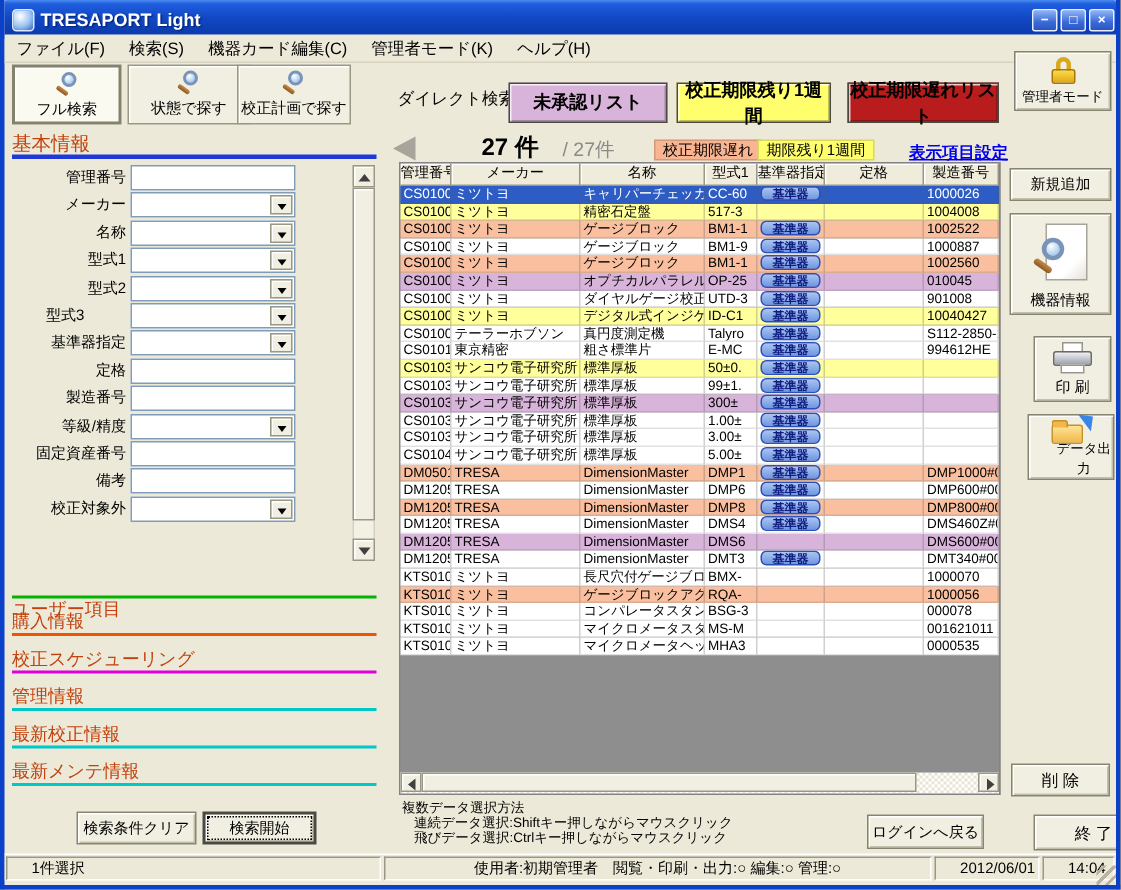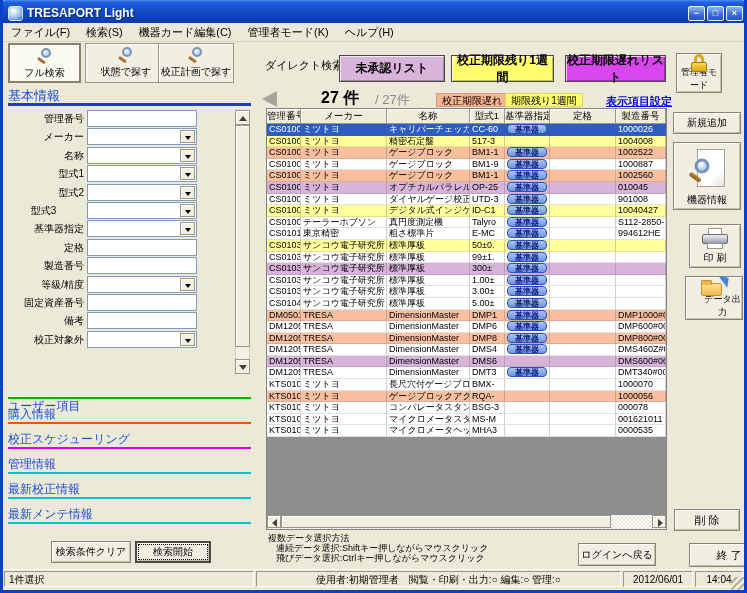--- a/index.html
+++ b/index.html
@@ -22,21 +22,21 @@
   .link{color:#0000ee;text-decoration:underline;font-size:11px;font-weight:bold;}
   
   .search-tab{position:absolute;top:43px;height:40px;background:#f1efe2;border:1px solid #9a9884;box-shadow:inset 1px 1px 0 #fff;font-size:10px;text-align:center;padding-top:2px;}
   .search-tab.active{background:#fbfaf0;border:2px solid #84826c;}
   .tab-label{display:block;font-size:10px;margin-top:1px;}
   .mag-icon{position:relative;width:18px;height:17px;margin:1px auto 0;}
   .mag-icon .lens{position:absolute;left:5px;top:0;width:10px;height:10px;border:2px solid #7a93b8;border-radius:50%;
     background:radial-gradient(circle at 35% 30%,#ffffff,#bcd8f2 55%,#8fb6e4);}
   .mag-icon .handle{position:absolute;left:1px;top:11px;width:9px;height:3px;background:linear-gradient(#c8894a,#8a5a20);transform:rotate(35deg);border-radius:2px;}
   
-  .sec-head{position:absolute;left:5px;font-size:12px;color:#1d4ed8;}
+  .sec-head{position:absolute;left:5px;font-size:12px;color:#c2410c;}
   .sec-line{position:absolute;left:5px;width:243px;height:2px;}
   .form-label{position:absolute;left:0;width:81px;text-align:right;font-size:10px;line-height:17px;color:#000;}
   .fld{position:absolute;left:84px;width:110px;height:17px;background:#fff;border:1px solid #7f9db9;}
   .combo-arr{position:absolute;right:1px;top:1px;width:15px;height:13px;background:#f1efe2;border:1px solid #9a9884;box-shadow:inset 1px 1px 0 #fff;}
   .combo-arr::after{content:'';position:absolute;left:4px;top:5px;border-left:3px solid transparent;border-right:3px solid transparent;border-top:4px solid #000;}
   
   .sb{position:absolute;background:#f3f1e4;border:1px solid #d4d0be;}
   .sb-btn{position:absolute;width:15px;height:15px;background:#f1efe2;border:1px solid #9a9884;box-shadow:inset 1px 1px 0 #fff;}
   .sb-thumb{position:absolute;background:#f1efe2;border:1px solid #9a9884;box-shadow:inset 1px 1px 0 #fff;}
   .tri-up::after{content:'';position:absolute;left:3px;top:5px;border-left:4px solid transparent;border-right:4px solid transparent;border-bottom:5px solid #404040;}
@@ -75,21 +75,21 @@
   .printer-icon .paper{position:absolute;left:7px;top:0;width:14px;height:7px;background:#fff;border:1px solid #99958a;}
   .printer-icon .pbody{position:absolute;left:1px;top:6px;width:26px;height:10px;background:linear-gradient(#eef0f4,#9aa0ae);border:1px solid #6a6a66;border-radius:2px;}
   .printer-icon .pout{position:absolute;left:6px;top:15px;width:16px;height:6px;background:#fff;border:1px solid #99958a;}
   .export-icon{position:relative;width:28px;height:21px;margin:0 auto;}
   .export-icon .folder{position:absolute;left:1px;top:6px;width:21px;height:13px;background:linear-gradient(#ffe396,#f0b84a);border:1px solid #c8922a;border-radius:2px;}
   .export-icon .folder::before{content:'';position:absolute;left:-1px;top:-4px;width:9px;height:4px;background:#f0b84a;border:1px solid #c8922a;border-bottom:none;border-radius:2px 2px 0 0;}
   .export-icon .xarrow{position:absolute;right:0;top:0;width:0;height:0;border-bottom:10px solid transparent;border-right:10px solid #3a86e8;transform:rotate(8deg);}
   
   .hint{position:absolute;font-size:9px;color:#000;line-height:10px;}
   #statusbar{position:absolute;left:0;top:569px;width:741px;height:18px;background:#ece9d8;border-top:1px solid #fff;display:flex;}
-  .spane{border:1px solid;border-color:#9a9884 #fff #fff #9a9884;font-size:10px;line-height:15px;padding:0 4px;margin:1px 1px 0 1px;white-space:nowrap;overflow:hidden;}
+  .spane{border:1px solid;border-color:#9a9884 #fff #fff #9a9884;font-size:10px;line-height:15px;padding:0 16px;margin:1px 1px 0 1px;white-space:nowrap;overflow:hidden;}
   #grip{position:absolute;right:0;bottom:0;width:13px;height:13px;
     background:repeating-linear-gradient(135deg,transparent 0 3px,#b8b4a2 3px 5px);}
 </style>
 </head>
 <body>
 
 <div id="window">
 
   <div id="titlebar">
     <div id="app-icon"></div>
@@ -128,24 +128,24 @@
           <div class="handle"></div>
         </div>
         <div class="tab-label">校正計画で探す</div>
       </div>
     </div>
 
   <div style="position:absolute;left:262px;top:58px;font-size:11px;">ダイレクト検索</div>
   <div id="direct-box">
       <div class="btn cbtn" style="left: 336px; top: 55px; width: 106px; height: 27px; background: rgb(217, 180, 218);">未承認リスト</div>
       <div class="btn cbtn" style="left: 448px; top: 55px; width: 103px; height: 27px; background: rgb(255, 255, 110);">校正期限残り1週間</div>
-      <div class="btn cbtn" style="left: 562px; top: 55px; width: 101px; height: 27px; background: #d946ef;">校正期限遅れリスト</div>
-    </div>
-
-  <div class="btn" style="left:673px;top:53px;width:46px;height:40px;flex-direction:column;">
+      <div class="btn cbtn" style="left: 562px; top: 55px; width: 101px; height: 27px; background: #b91c1c;">校正期限遅れリスト</div>
+    </div>
+
+  <div class="btn" style="left:673px;top:34px;width:65px;height:40px;flex-direction:column;">
     <div class="lock-icon">
         <div class="shackle"></div>
         <div class="lbody"></div>
       </div>
     <div style="font-size:9px;margin-top:1px;">管理者モード</div>
   </div>
 
   <div id="page-back-arrow"></div>
   <div id="count-main">27 件</div>
   <div id="count-total">/ 27件</div>

